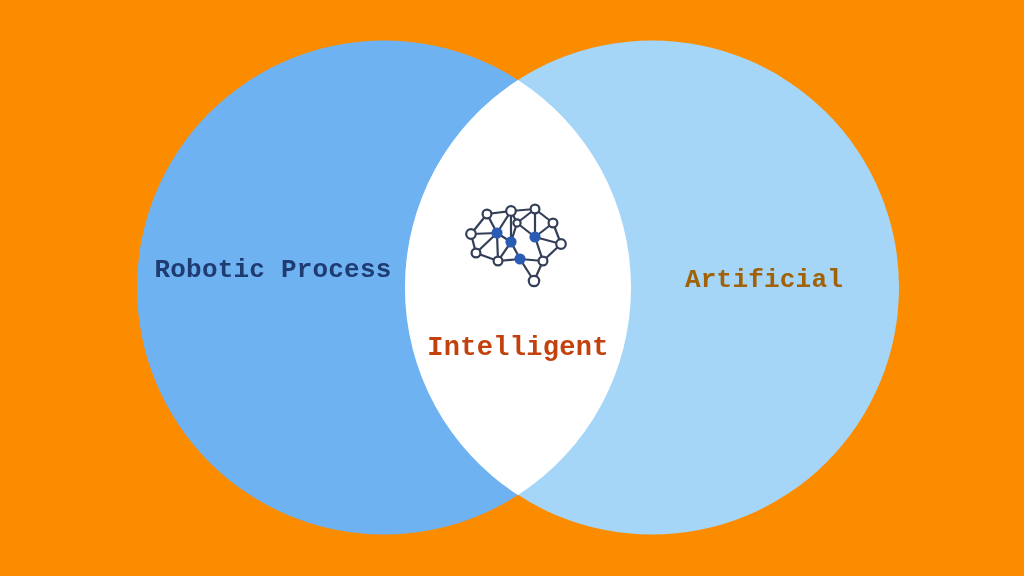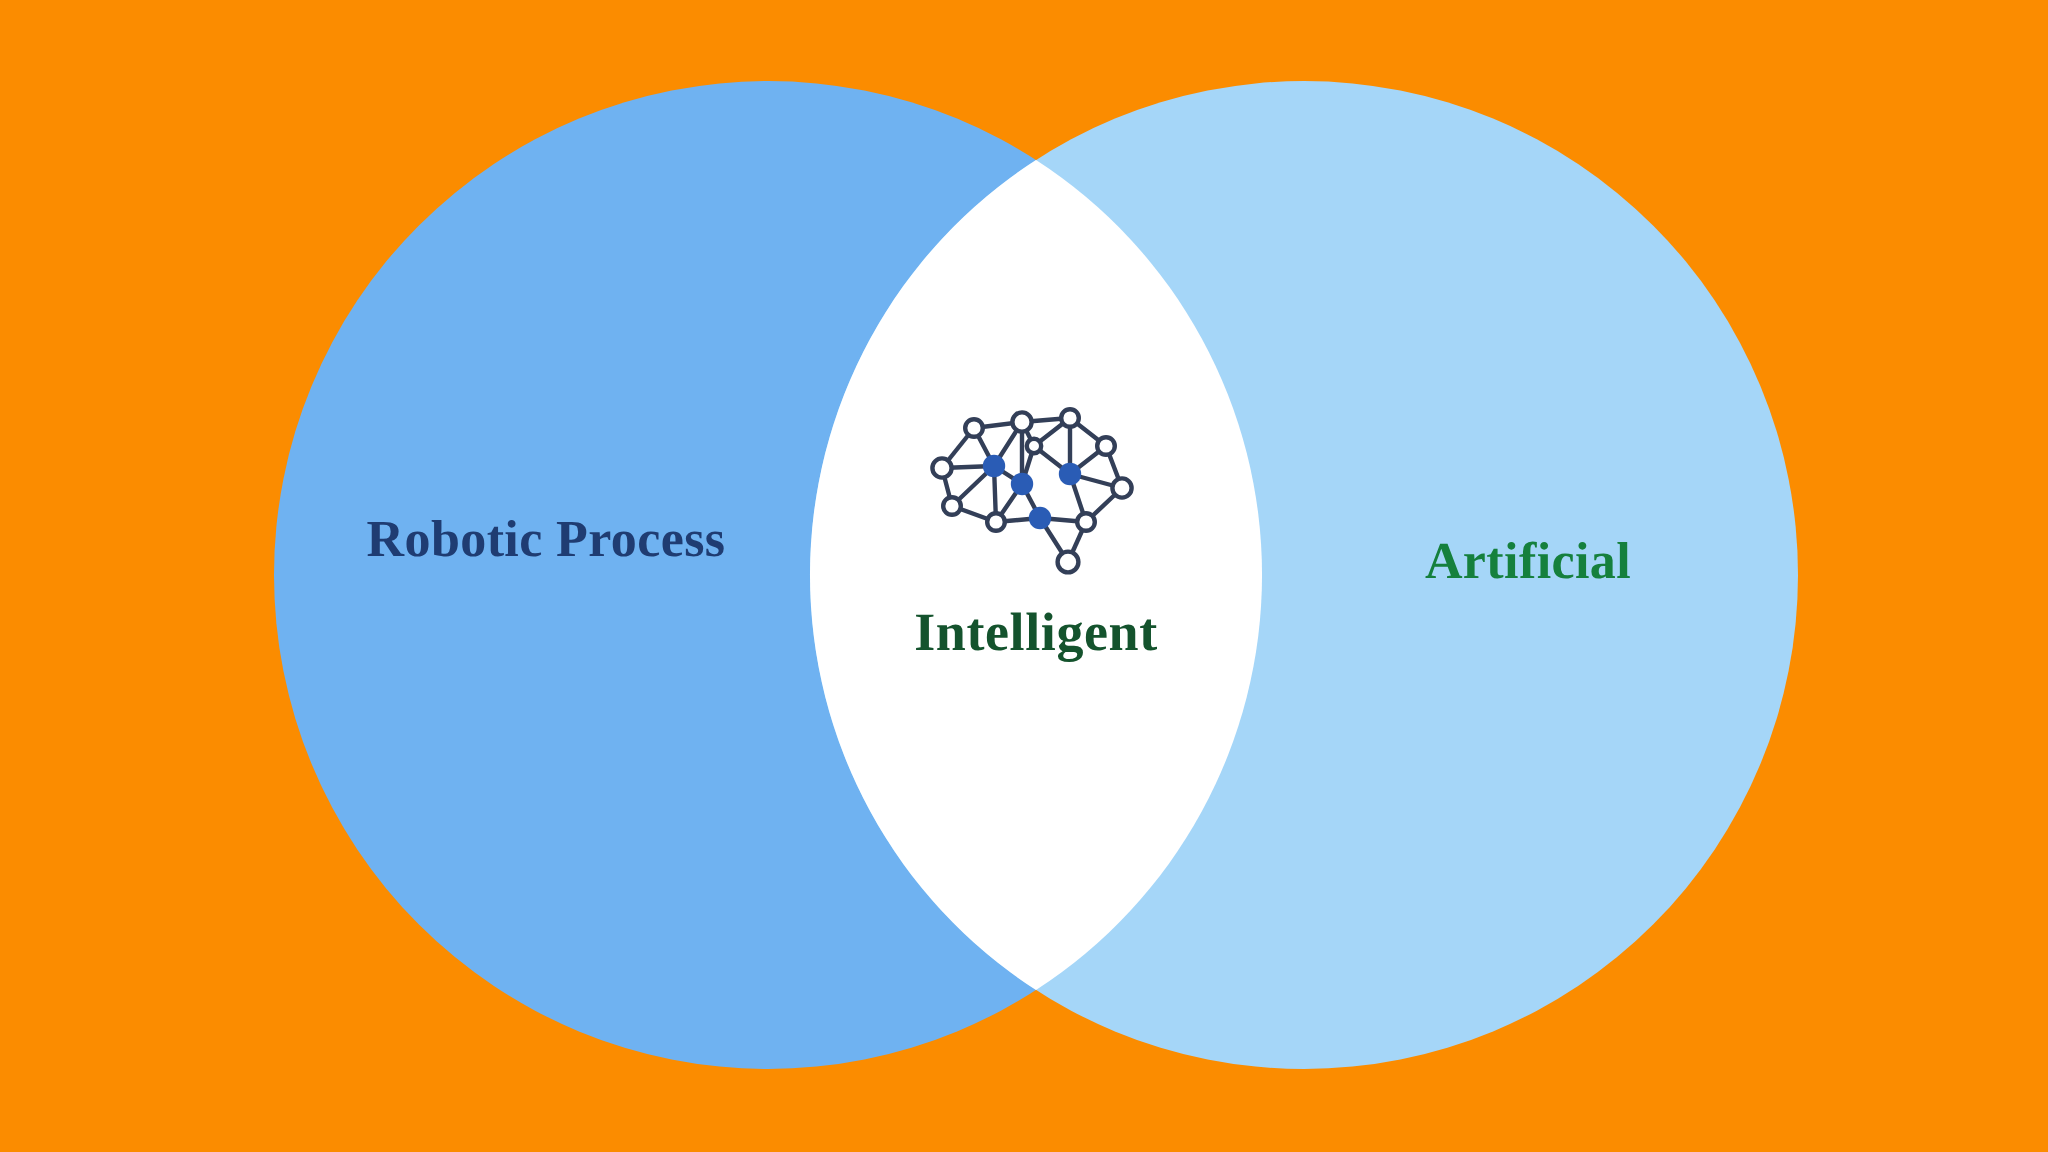--- a/index.html
+++ b/index.html
@@ -1,21 +1,21 @@
 <!DOCTYPE html>
 <html><head>
 <meta charset="utf-8">
 <style>
   html, body { margin: 0; padding: 0; }
   #stage {
     position: relative;
     width: 1024px;
     height: 576px;
     overflow: hidden;
-    font-family: Liberation Serif, serif;
+    font-family: Liberation Mono, monospace;
   }
   #venn-svg { position: absolute; left: 0; top: 0; }
   .label {
     position: absolute;
     transform: translateX(-50%);
     text-align: center;
     font-weight: bold;
     white-space: nowrap;
   }
   .label-left {
@@ -104,21 +104,21 @@
         <circle cx="80" cy="47" r="5.6"></circle>
         <circle cx="65" cy="69" r="5.6"></circle>
       </g>
     </g>
   </svg>
 
   <div class="label label-left" id="venn" style="color: rgb(31, 60, 114);">
     <div>Robotic Process</div>
   </div>
 
-  <div class="label label-right" style="color: #15803d;">
+  <div class="label label-right" style="color: #a16207;">
     <div>Artificial</div>
   </div>
 
-  <div class="label label-center" style="color: #14532d;">
+  <div class="label label-center" style="color: #c2410c; margin-top: 32px;">
     <div>Intelligent</div>
   </div>
 
 </div>
 
 </body></html>

